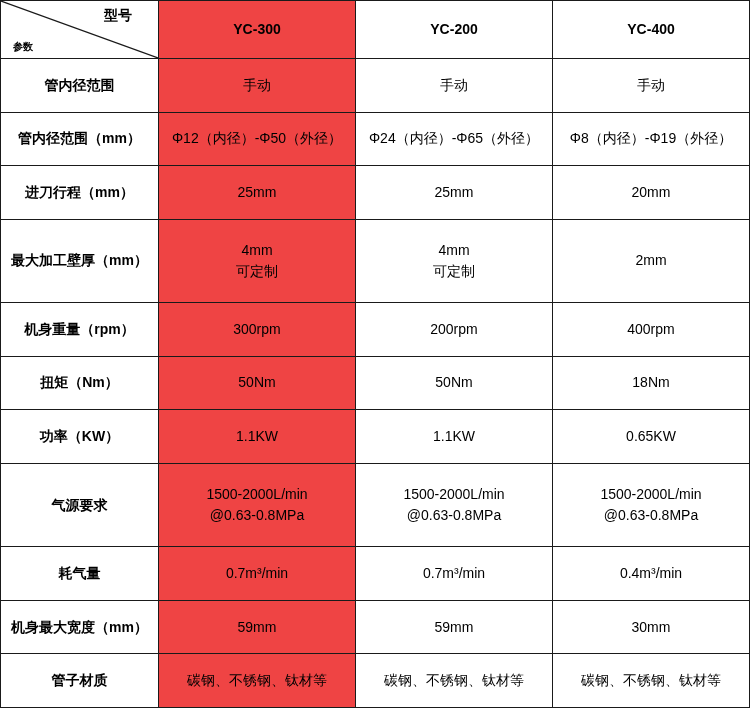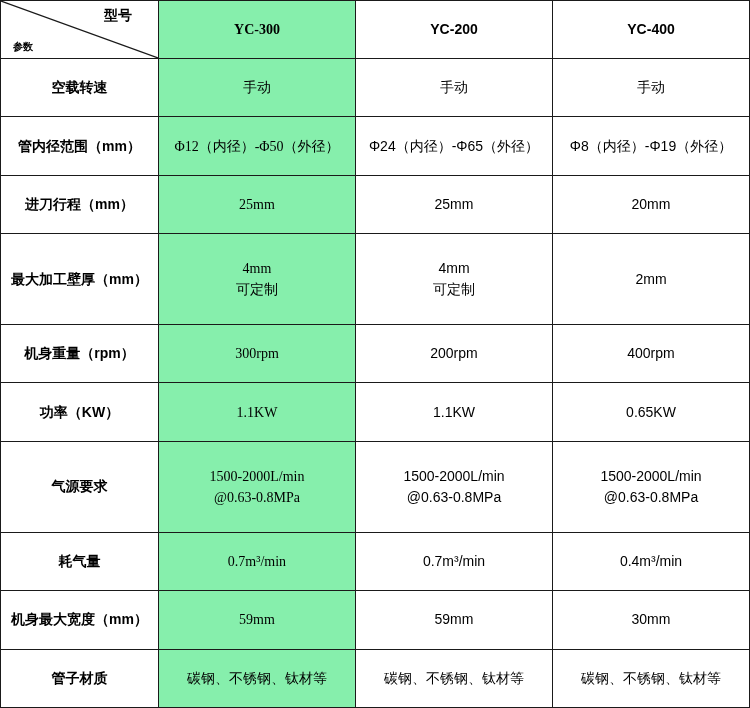--- a/index.html
+++ b/index.html
@@ -23,21 +23,21 @@
     border: 1px solid #1a1a1a;
     text-align: center;
     vertical-align: middle;
     font-size: 14px;
     line-height: 1.5;
     padding: 8px 4px;
     box-sizing: border-box;
   }
   .col-param { width: 158px; }
   .col-model { width: 197px; }
-  .highlight { background: #86efac; font-family: Liberation Serif, serif; }
+  .highlight { background: #ef4444; }
   .corner-cell {
     position: relative;
     padding: 0;
     height: 58px;
     overflow: hidden;
   }
   .corner-cell .diag {
     position: absolute;
     top: 0; left: 0;
     width: 100%; height: 100%;
@@ -88,21 +88,21 @@
         </svg>
         <span class="label-model">型号</span>
         <span class="label-param">参数</span>
       </td>
       <td class="model-head highlight">YC-300</td>
       <td class="model-head">YC-200</td>
       <td class="model-head">YC-400</td>
     </tr>
 
     <tr>
-      <td class="param-name">空载转速</td>
+      <td class="param-name">管内径范围</td>
       <td class="highlight">
           <span class="cell-line">手动</span>
         </td>
       <td>
           <span class="cell-line">手动</span>
         </td>
       <td>
           <span class="cell-line">手动</span>
         </td>
     </tr>
@@ -154,20 +154,32 @@
           <span class="cell-line">300rpm</span>
         </td>
       <td>
           <span class="cell-line">200rpm</span>
         </td>
       <td>
           <span class="cell-line">400rpm</span>
         </td>
     </tr>
 
+    <tr>
+      <td class="param-name">扭矩（Nm）</td>
+      <td class="highlight">
+          <span class="cell-line">50Nm</span>
+        </td>
+      <td>
+          <span class="cell-line">50Nm</span>
+        </td>
+      <td>
+          <span class="cell-line">18Nm</span>
+        </td>
+    </tr>
 
     <tr>
       <td class="param-name">功率（KW）</td>
       <td class="highlight">
           <span class="cell-line">1.1KW</span>
         </td>
       <td>
           <span class="cell-line">1.1KW</span>
         </td>
       <td>

